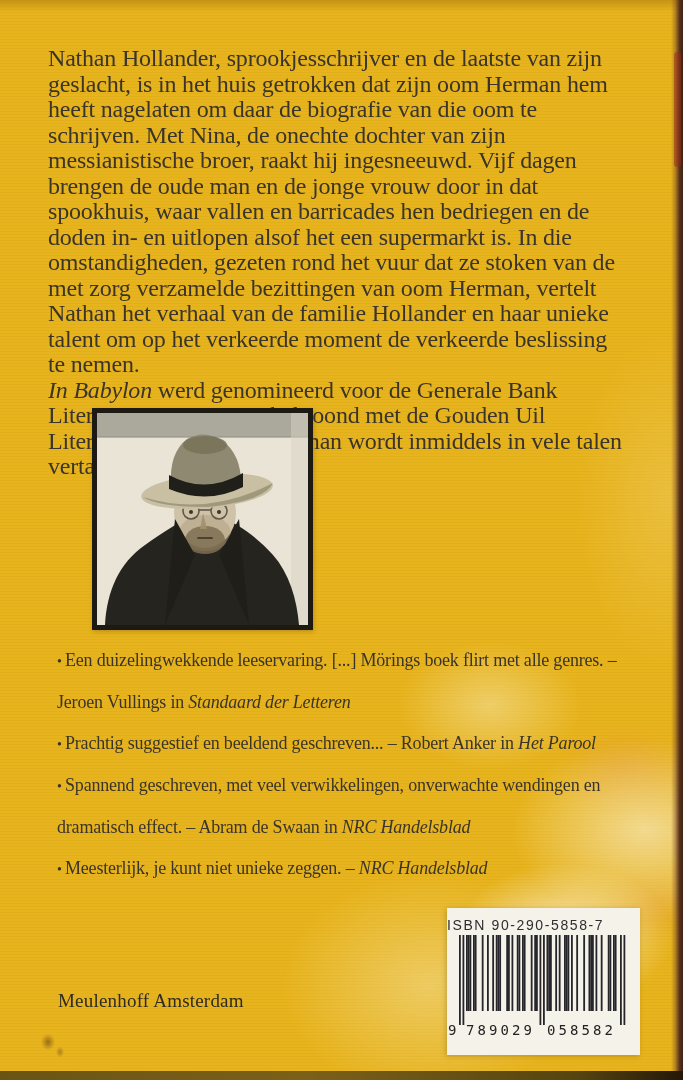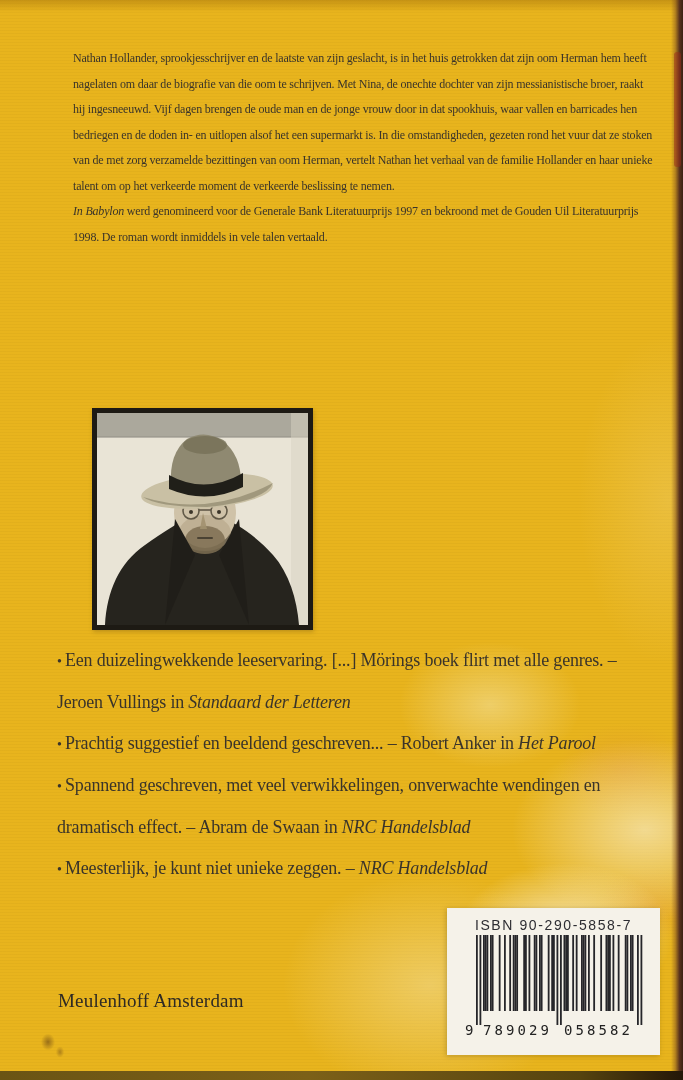--- a/index.html
+++ b/index.html
@@ -12,39 +12,39 @@
       radial-gradient(190px 130px at 645px 830px, rgba(248,238,205,.65), rgba(248,238,205,0) 70%),
       radial-gradient(130px 90px at 490px 705px, rgba(244,228,165,.55), rgba(244,228,165,0) 70%),
       radial-gradient(95px 65px at 625px 770px, rgba(226,140,60,.32), rgba(226,140,60,0) 72%),
       radial-gradient(75px 55px at 652px 905px, rgba(228,150,72,.30), rgba(228,150,72,0) 72%),
       radial-gradient(210px 160px at 430px 985px, rgba(246,232,182,.45), rgba(246,232,182,0) 70%),
       radial-gradient(120px 220px at 668px 500px, rgba(240,210,120,.35), rgba(240,210,120,0) 75%),
       linear-gradient(to bottom, rgba(160,110,10,.45), rgba(160,110,10,0) 12px),
       repeating-linear-gradient(to bottom, rgba(120,90,0,.05) 0 1px, rgba(120,90,0,0) 1px 3px);
   }
   .blurb{
-    position:absolute;left:73px;top:46px;width:580px;
-    font-size:12px;line-height:25.5px;letter-spacing:-0.2px;color:#3a342a;
+    position:absolute;left:48px;top:46px;width:580px;
+    font-size:24px;line-height:25.5px;letter-spacing:-0.2px;color:#3a342a;
   }
   .blurb p{margin:0;}
   .photo{
     position:absolute;left:92px;top:408px;width:211px;height:212px;
     border:5px solid #1d1a14;background:#e9e4d6;
     box-shadow:1px 2px 4px rgba(120,90,20,.35);
   }
   .photo svg{display:block;}
   .reviews{
     position:absolute;left:57px;top:640px;width:586px;z-index:2;
     font-size:18px;line-height:41px;letter-spacing:-0.2px;color:#3a342a;
   }
   .review{margin:0;}
   .review .bullet{font-size:14px;}
   .isbn-box{
-    position:absolute;left:447px;top:908px;width:213px;height:147px;z-index:5;
-    background:#f5f2e9;text-align:center;
+    position:absolute;left:447px;top:908px;width:193px;height:147px;z-index:5;
+    background:#f5f2e9;text-align:left;
     box-shadow:-1px 1px 5px rgba(110,80,15,.35);
   }
   .isbn-label{
     font-family:"Liberation Sans",sans-serif;
     font-size:14px;letter-spacing:1.6px;color:#2d2d32;
     margin-top:9px;white-space:nowrap;
   }
   .publisher{
     position:absolute;left:58px;top:990px;
     font-size:19px;letter-spacing:.2px;color:#2e2a24;

